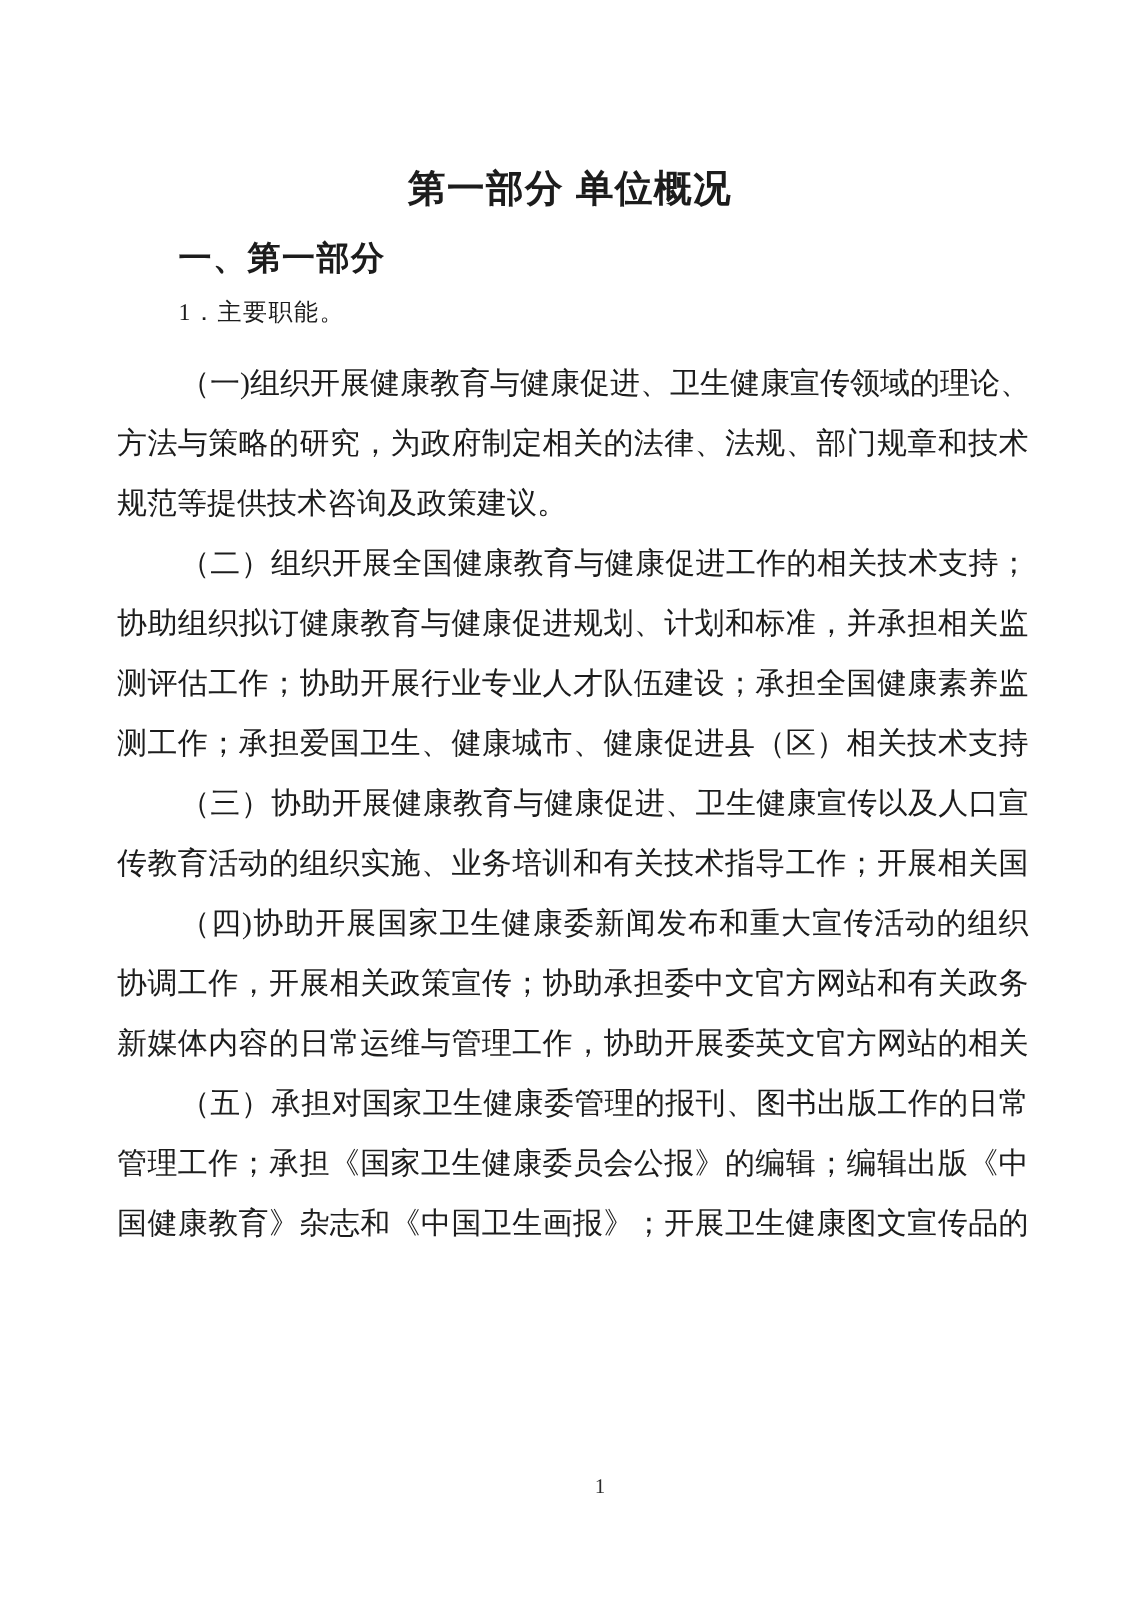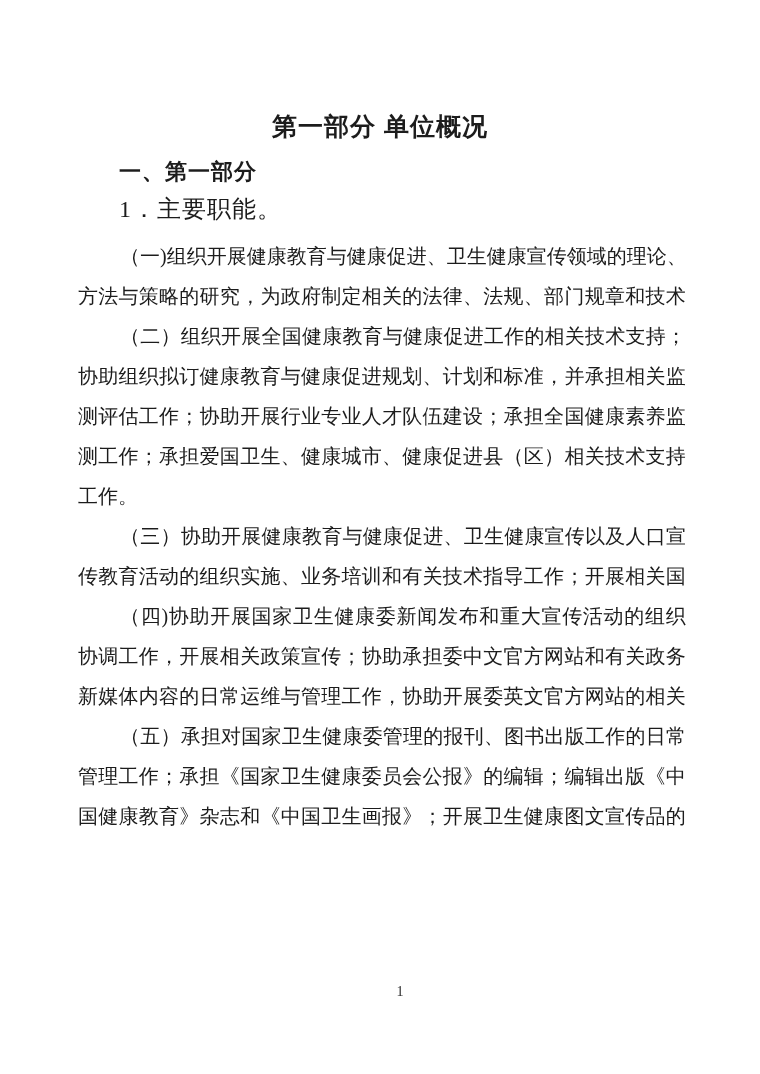--- a/index.html
+++ b/index.html
@@ -37,21 +37,21 @@
     font-family: "Liberation Sans", "DejaVu Sans", sans-serif;
     font-weight: bold;
     font-size: 22px;
     line-height: 32px;
     letter-spacing: 1px;
   }
   .item-heading {
     position: absolute;
     top: 194px;
     left: 119px;
-    font-size: 24px;
+    font-size: 16px;
     line-height: 30px;
     letter-spacing: 1px;
     text-align: center;
   }
   .doc-body {
     position: absolute;
     top: 236px;
     left: 78px;
     width: 608px;
   }
@@ -150,20 +150,21 @@
         <span>规</span>
         <span>、</span>
         <span>部</span>
         <span>门</span>
         <span>规</span>
         <span>章</span>
         <span>和</span>
         <span>技</span>
         <span>术</span>
       </div>
+      <div class="line">规范等提供技术咨询及政策建议。</div>
       <div class="line full indent">
         <span>（</span>
         <span>二</span>
         <span>）</span>
         <span>组</span>
         <span>织</span>
         <span>开</span>
         <span>展</span>
         <span>全</span>
         <span>国</span>
@@ -276,21 +277,20 @@
         <span>（</span>
         <span>区</span>
         <span>）</span>
         <span>相</span>
         <span>关</span>
         <span>技</span>
         <span>术</span>
         <span>支</span>
         <span>持</span>
       </div>
-      <div class="line">工作。</div>
       <div class="line full indent">
         <span>（</span>
         <span>三</span>
         <span>）</span>
         <span>协</span>
         <span>助</span>
         <span>开</span>
         <span>展</span>
         <span>健</span>
         <span>康</span>

